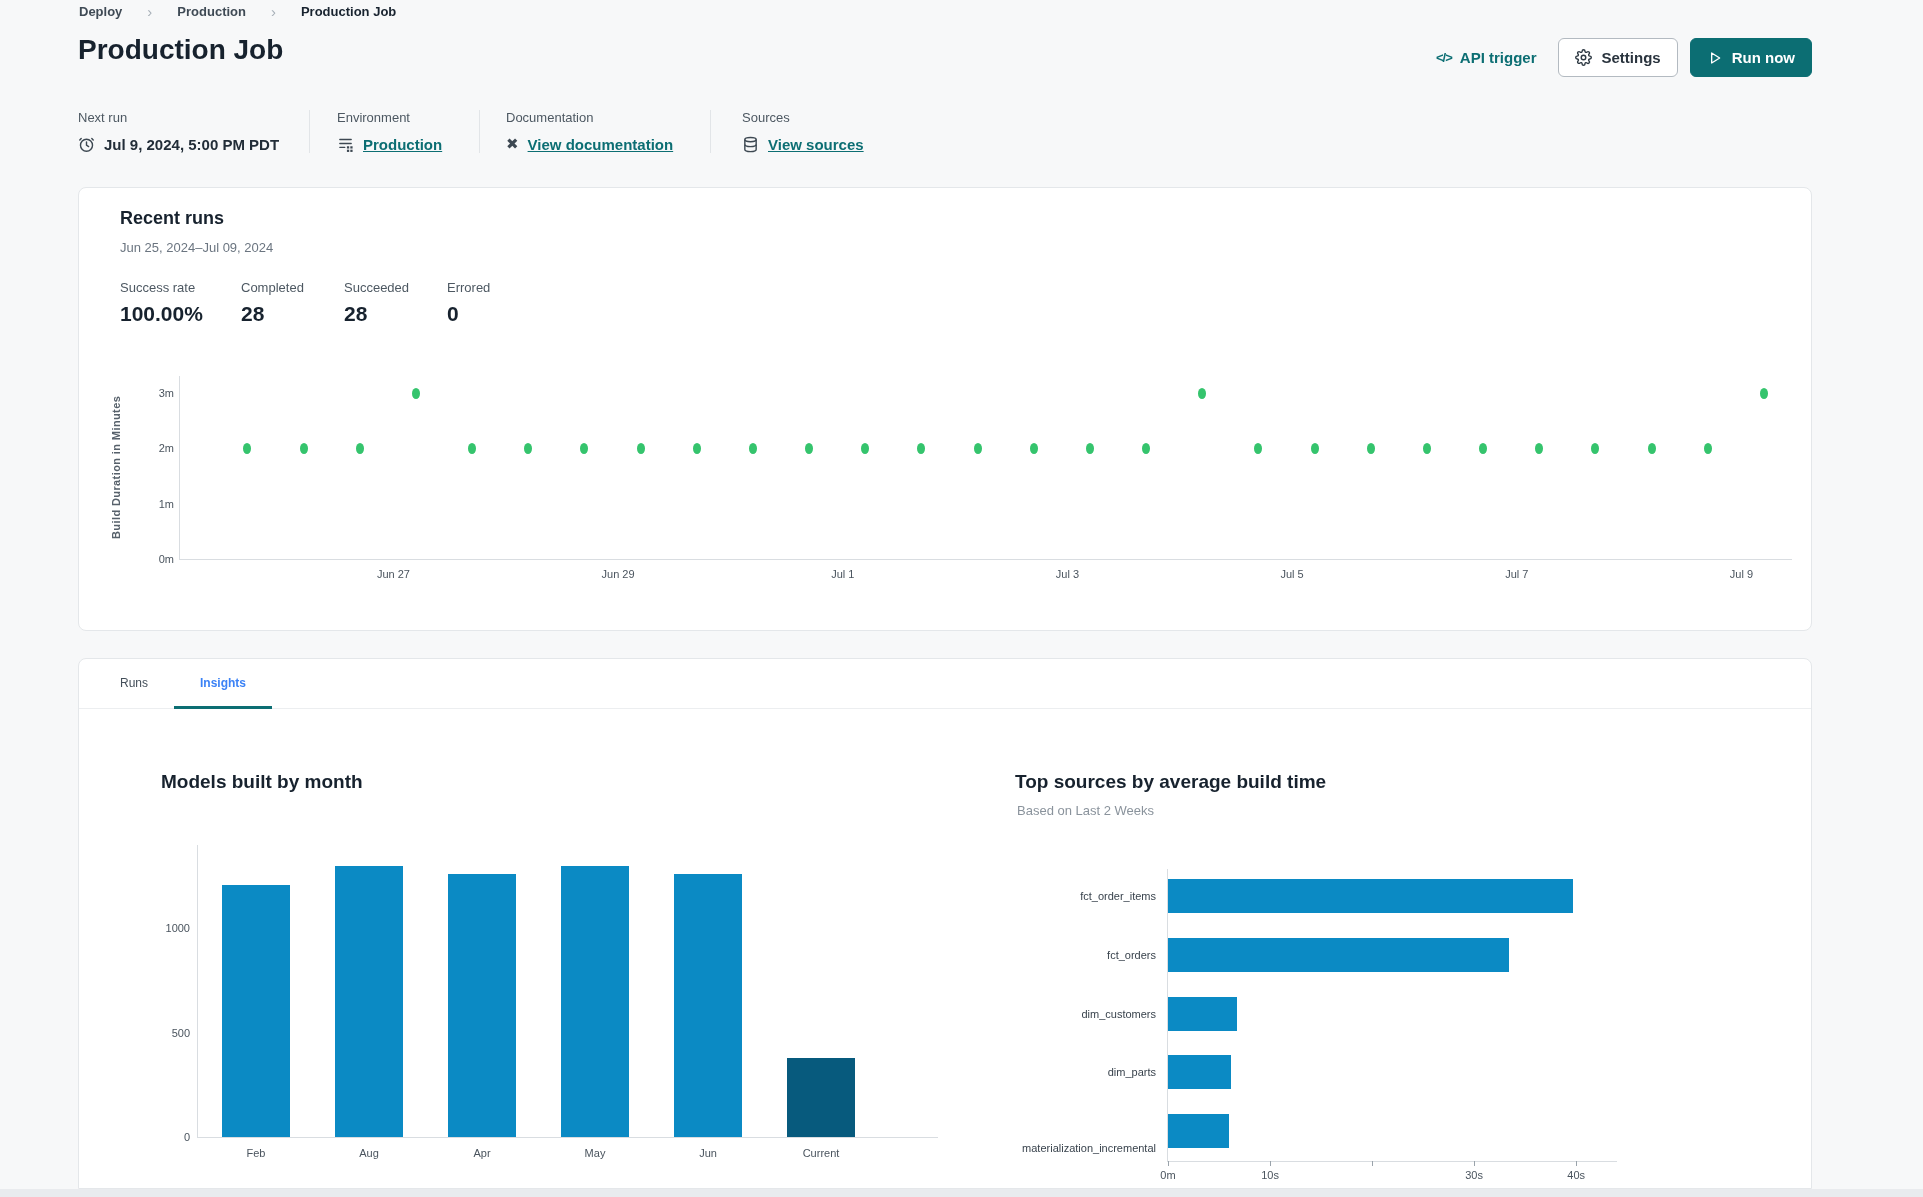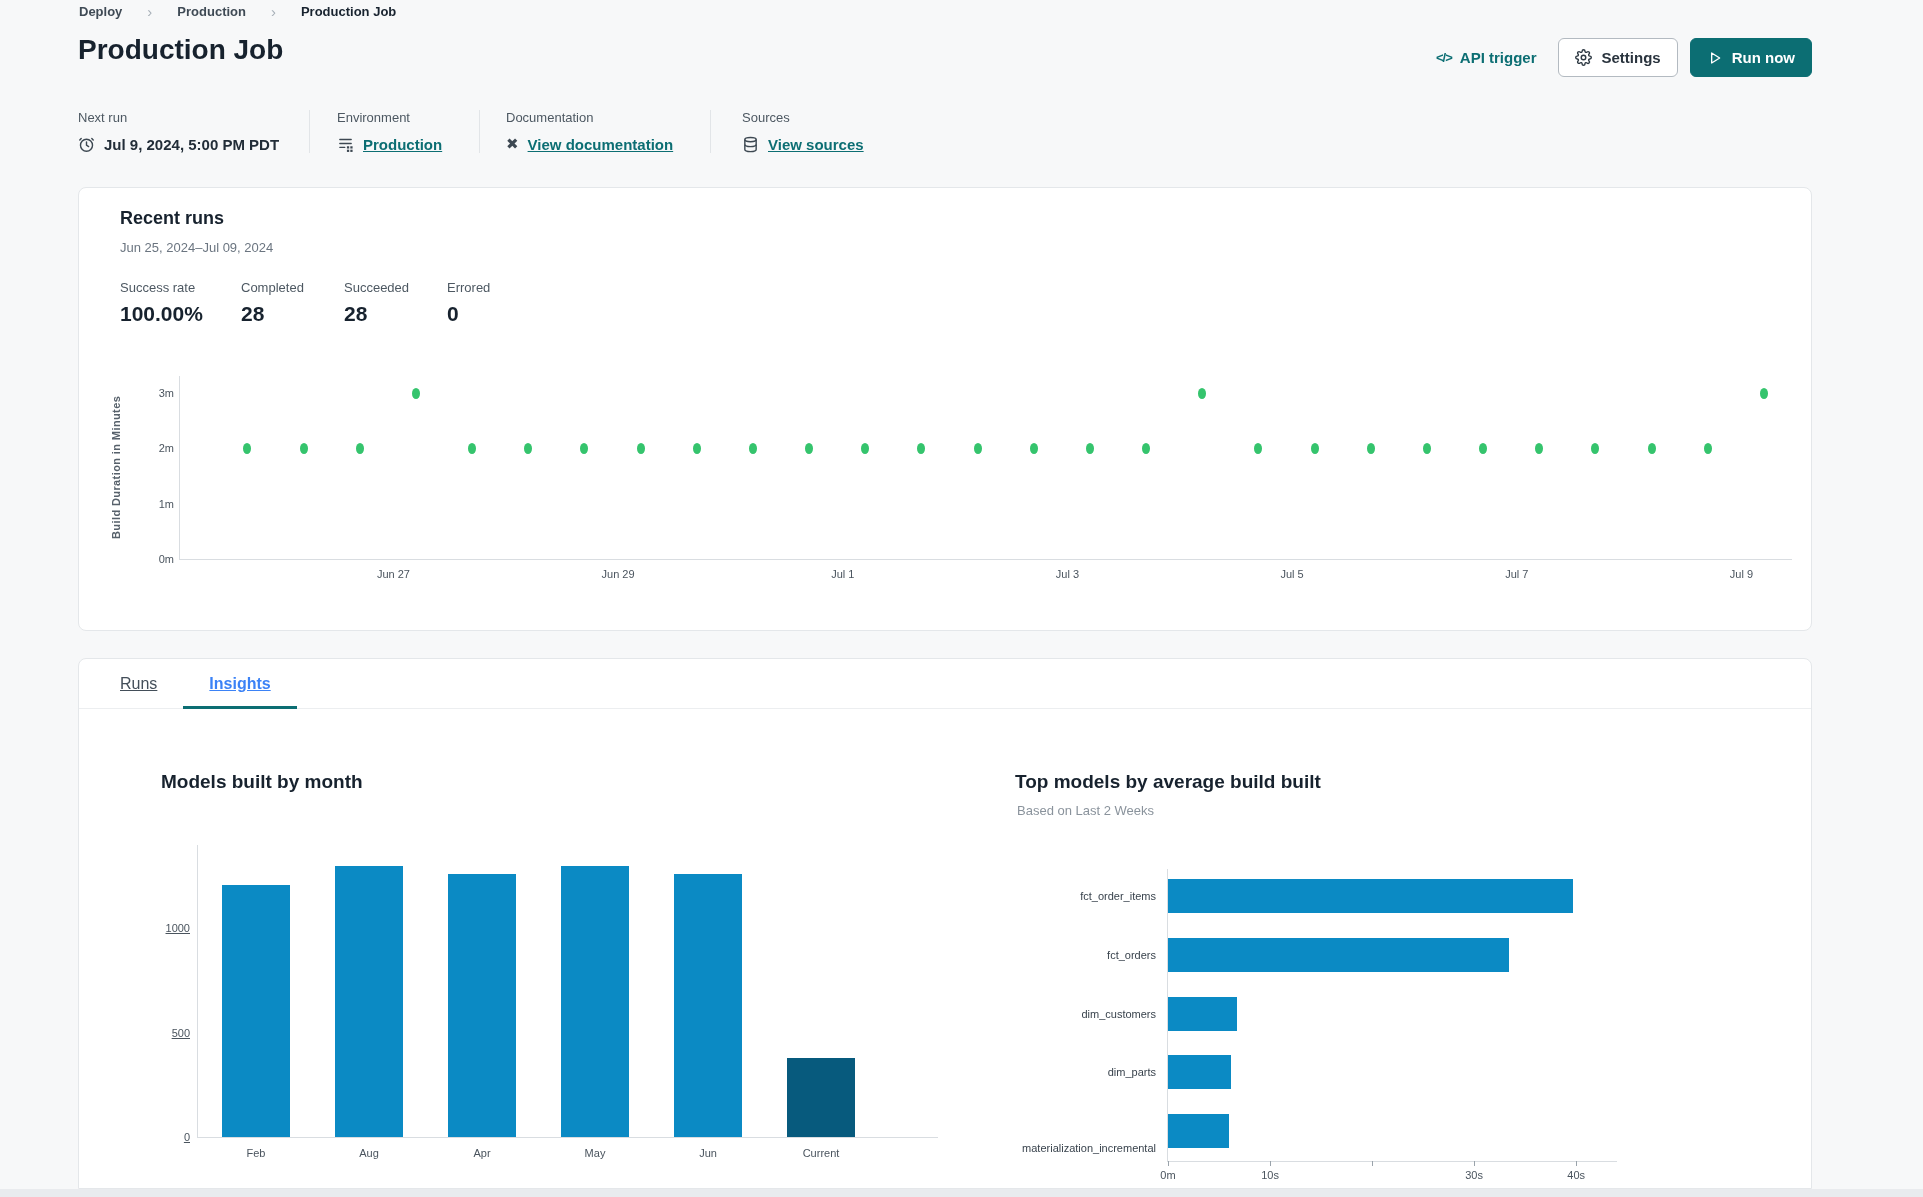--- a/index.html
+++ b/index.html
@@ -53,32 +53,32 @@
     writing-mode:vertical-rl;transform:rotate(180deg);display:flex;align-items:center;justify-content:center;
     font-size:11px;font-weight:700;letter-spacing:.4px;color:#57616b;}
   .scatter-plot{position:absolute;left:100px;top:188px;width:1612px;height:183px;
     border-left:1px solid #d9dde1;border-bottom:1px solid #d9dde1;}
   .tick{position:absolute;font-size:11px;color:#4a545e;line-height:1;}
   .ytick{left:-46px;width:40px;text-align:right;}
   .xtick{width:70px;text-align:center;}
   .dot{position:absolute;width:8px;height:11px;border-radius:50%;cursor:pointer;}
   
   .tabstrip{height:49px;border-bottom:1px solid #eceef0;display:flex;padding-left:15px;}
-  .tab{padding:0 26px;line-height:49px;font-size:16px;color:#434e59;position:relative;cursor:pointer;text-decoration:underline;}
+  .tab{padding:0 26px;line-height:49px;font-size:12px;color:#434e59;position:relative;cursor:pointer;}
   .tab.active{color:#3b82f6;font-weight:700;}
   .tab.active::after{content:"";position:absolute;left:0;right:0;bottom:-1px;height:3px;background:#0c6e73;}
   
   .chart-title{position:absolute;font-size:19px;font-weight:700;color:#17222e;}
   .ct-left{left:82px;top:112px;}
   .ct-right{left:936px;top:112px;}
   .chart-subtitle{position:absolute;left:938px;top:144px;font-size:13px;color:#8a939c;}
   .months-plot{position:absolute;left:118px;top:186px;width:740px;height:292px;
     border-left:1px solid #d9dde1;border-bottom:1px solid #d9dde1;}
   .vbar{position:absolute;}
-  .months-plot .ytick{left:-50px;width:42px;text-decoration:underline;}
+  .months-plot .ytick{left:-50px;width:42px;}
   .top-plot{position:absolute;left:1088px;top:210px;width:449px;height:292px;
     border-left:1px solid #d9dde1;border-bottom:1px solid #d9dde1;}
   .hbar{position:absolute;left:0;}
   .hlabel{position:absolute;left:-218px;width:206px;text-align:right;font-size:11px;color:#39434d;line-height:1;}
   .xmark{position:absolute;width:1px;height:5px;background:#9aa3ab;}
   .xtick2{width:50px;text-align:center;}
   
   .scroll-strip{position:absolute;left:0;bottom:0;width:1923px;height:8px;background:#e9ebee;}
   svg{display:block;}
 </style>
@@ -260,21 +260,21 @@
       <div class="vbar" style="left: 250px; width: 68px; top: 29px; height: 263px; background: rgb(11, 138, 196);"></div>
       <div class="tick xtick" style="left: 249px; top: 303px;">Apr</div>
       <div class="vbar" style="left: 363px; width: 68px; top: 21px; height: 271px; background: rgb(11, 138, 196);"></div>
       <div class="tick xtick" style="left: 362px; top: 303px;">May</div>
       <div class="vbar" style="left: 476px; width: 68px; top: 29px; height: 263px; background: rgb(11, 138, 196);"></div>
       <div class="tick xtick" style="left: 475px; top: 303px;">Jun</div>
       <div class="vbar" style="left: 589px; width: 68px; top: 213px; height: 79px; background: rgb(7, 90, 125);"></div>
       <div class="tick xtick" style="left: 588px; top: 303px;">Current</div>
     </div>
 
-  <div class="chart-title ct-right">Top models by average build built</div>
+  <div class="chart-title ct-right">Top sources by average build time</div>
   <div class="chart-subtitle">Based on Last 2 Weeks</div>
   <div class="top-plot">
       <div class="hbar" style="top: 10px; height: 34px; width: 405px; background: rgb(11, 138, 196);"></div>
       <div class="hlabel" style="top: 22px;">fct_order_items</div>
       <div class="hbar" style="top: 68.75px; height: 34px; width: 341px; background: rgb(11, 138, 196);"></div>
       <div class="hlabel" style="top: 80.75px;">fct_orders</div>
       <div class="hbar" style="top: 127.5px; height: 34px; width: 69px; background: rgb(11, 138, 196);"></div>
       <div class="hlabel" style="top: 139.5px;">dim_customers</div>
       <div class="hbar" style="top: 186.25px; height: 34px; width: 63px; background: rgb(11, 138, 196);"></div>
       <div class="hlabel" style="top: 198.25px;">dim_parts</div>

